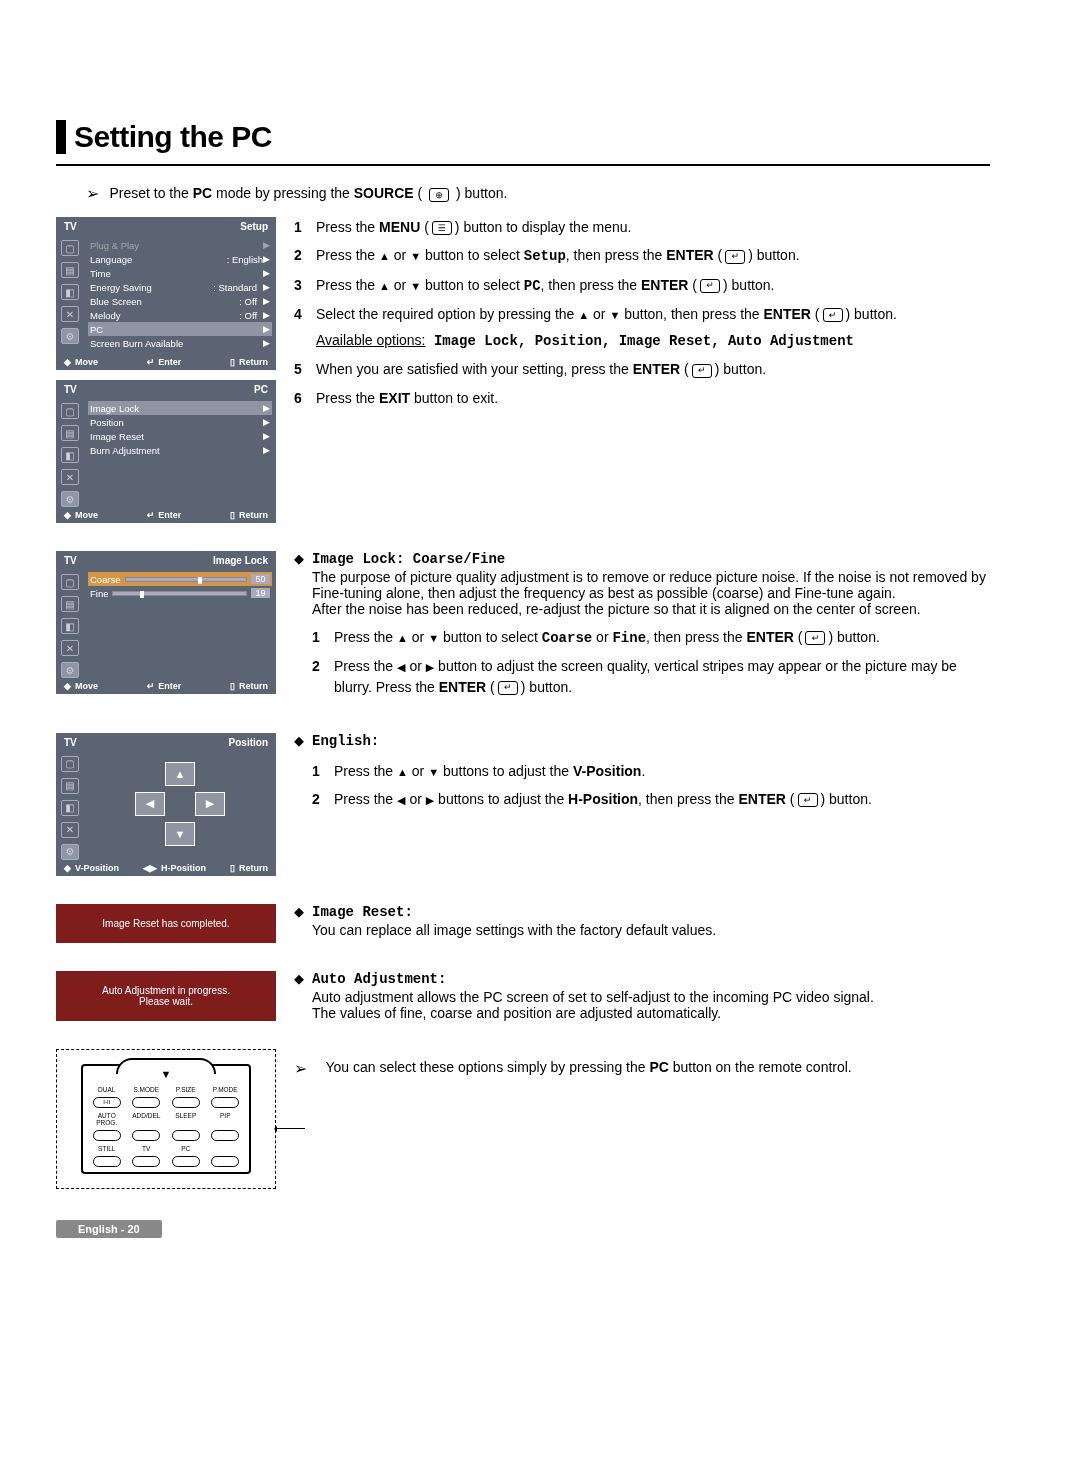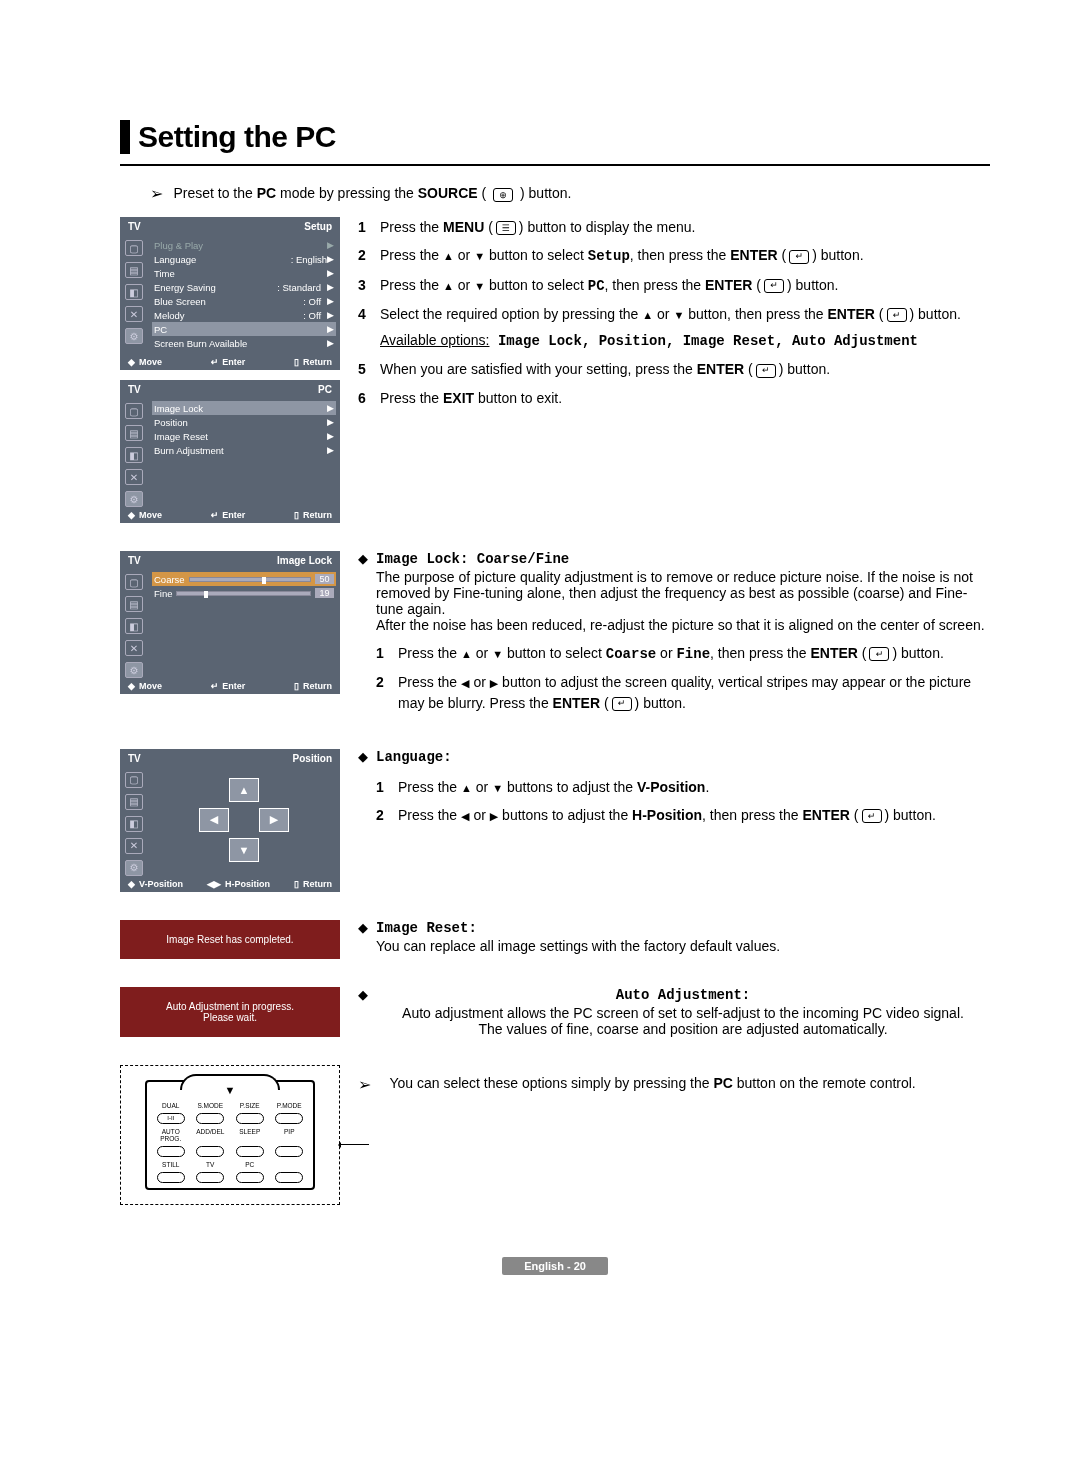--- a/index.html
+++ b/index.html
@@ -1,17 +1,17 @@
 <!DOCTYPE html>
 <html><head>
 <meta charset="utf-8">
 <style>
   * { box-sizing: border-box; margin: 0; padding: 0; }
   body { font-family: Arial, Helvetica, sans-serif; background: #fff; color: #000; font-size: 14px; }
-  .page { width: 1080px; margin: 0 auto; padding: 120px 90px 60px 120px; position: relative; }
+  .page { width: 1080px; margin: 0 auto; padding: 120px 90px 60px 56px; position: relative; }
   .title-rule { display: flex; align-items: flex-end; margin-bottom: 10px; }
   .title-bar { width: 10px; height: 34px; background: #000; margin-right: 8px; }
   .title { font-size: 30px; font-weight: 900; letter-spacing: -0.5px; }
   .title-line { border: 0; border-top: 2px solid #000; margin-bottom: 18px; }
   .preset-line { display: flex; align-items: center; margin: 14px 0 14px 30px; }
   .pointer { font-size: 16px; margin-right: 10px; }
   .icon-inline { display: inline-flex; align-items: center; justify-content: center; border: 1px solid #000; border-radius: 3px; height: 14px; min-width: 20px; font-size: 9px; margin: 0 3px; vertical-align: middle; padding: 0 3px; }
   .content-row { display: flex; align-items: flex-start; margin-bottom: 28px; gap: 18px; }
   .osd { width: 220px; flex-shrink: 0; }
   .osd-box { background: #5a6472; color: #fff; font-size: 10px; }
@@ -44,21 +44,21 @@
   .pos-row-mid { display:flex; gap:30px; }
   .msg-box { background:#7f1d1d; color:#fff; font-size:10px; text-align:center; padding: 14px 6px; width:220px;}
   .remote-box { border:1px dashed #000; width:220px; height:140px; position:relative; display:flex; align-items:center; justify-content:center; flex-shrink:0;}
   .remote { border:2px solid #000; width:170px; height:110px; border-radius:4px; background:#fff; position:relative;}
   .remote-top { position:absolute; top:-8px; left:50%; transform:translateX(-50%); width:100px; height:16px; border:2px solid #000; border-bottom:0; border-radius:50px 50px 0 0; background:#fff;}
   .btn-row { display:flex; justify-content:space-around; margin-top:4px;}
   .btn-label { font-size:6.5px; text-align:center; width:36px;}
   .btn { width:28px; height:11px; border:1px solid #000; border-radius:6px; margin:0 auto; display:flex; align-items:center; justify-content:center; font-size:6px;}
   .remote-arrow-line { position:absolute; right:-30px; top:78px; width:30px; border-top:1px solid #000;}
   .remote-arrow-line::before { content:''; position:absolute; left:-4px; top:-3px; border:3px solid transparent; border-right-color:#000;}
-  .page-label { text-align:center; margin-top:52px; }
+  .page-label { text-align:left; margin-top:31px; }
   .page-label-box { display:inline-block; background:#888; color:#fff; font-size:11px; font-weight:bold; padding:3px 22px; border-radius:2px;}
   .tri { display:inline-block; font-size:11px; }
 </style>
 </head>
 <body>
 
 <div class="page">
 
   <div class="title-rule">
     <div class="title-bar"></div>
@@ -329,21 +329,21 @@
         <span>◆ <span>V-Position</span></span>
         <span>◀▶ <span>H-Position</span></span>
         <span>▯ <span>Return</span></span>
       </div>
     </div>
 
     <div class="steps">
       <div class="diamond-row">
         <span class="diamond">◆</span>
         <div style="flex:1;">
-          <div class="sub-head mono">Language:</div>
+          <div class="sub-head mono">English:</div>
         </div>
       </div>
       <div style="height:10px;"></div>
       <div id="pos-steps">
           <div class="step" style="margin-left: 18px;">
             <div class="step-num">1</div>
             <div class="step-body">Press the <span class="tri">▲</span> or <span class="tri">▼</span> buttons to adjust the <span class="bold">V-Position</span>.</div>
           </div>
           <div class="step" style="margin-left: 18px;">
             <div class="step-num">2</div>
@@ -367,21 +367,21 @@
   </div>
 
   <div class="content-row">
     <div class="msg-box">
       <div>Auto Adjustment in progress.</div>
       <div>Please wait.</div>
     </div>
     <div class="steps">
       <div class="diamond-row">
         <span class="diamond">◆</span>
-        <div style="flex:1;text-align:center;">
+        <div style="flex:1;">
           <div class="sub-head mono">Auto Adjustment:</div>
           <div style="white-space:pre-line;">Auto adjustment allows the PC screen of set to self-adjust to the incoming PC video signal.
 The values of fine, coarse and position are adjusted automatically.</div>
         </div>
       </div>
     </div>
   </div>
 
   <div class="content-row">
     <div class="remote-box">

